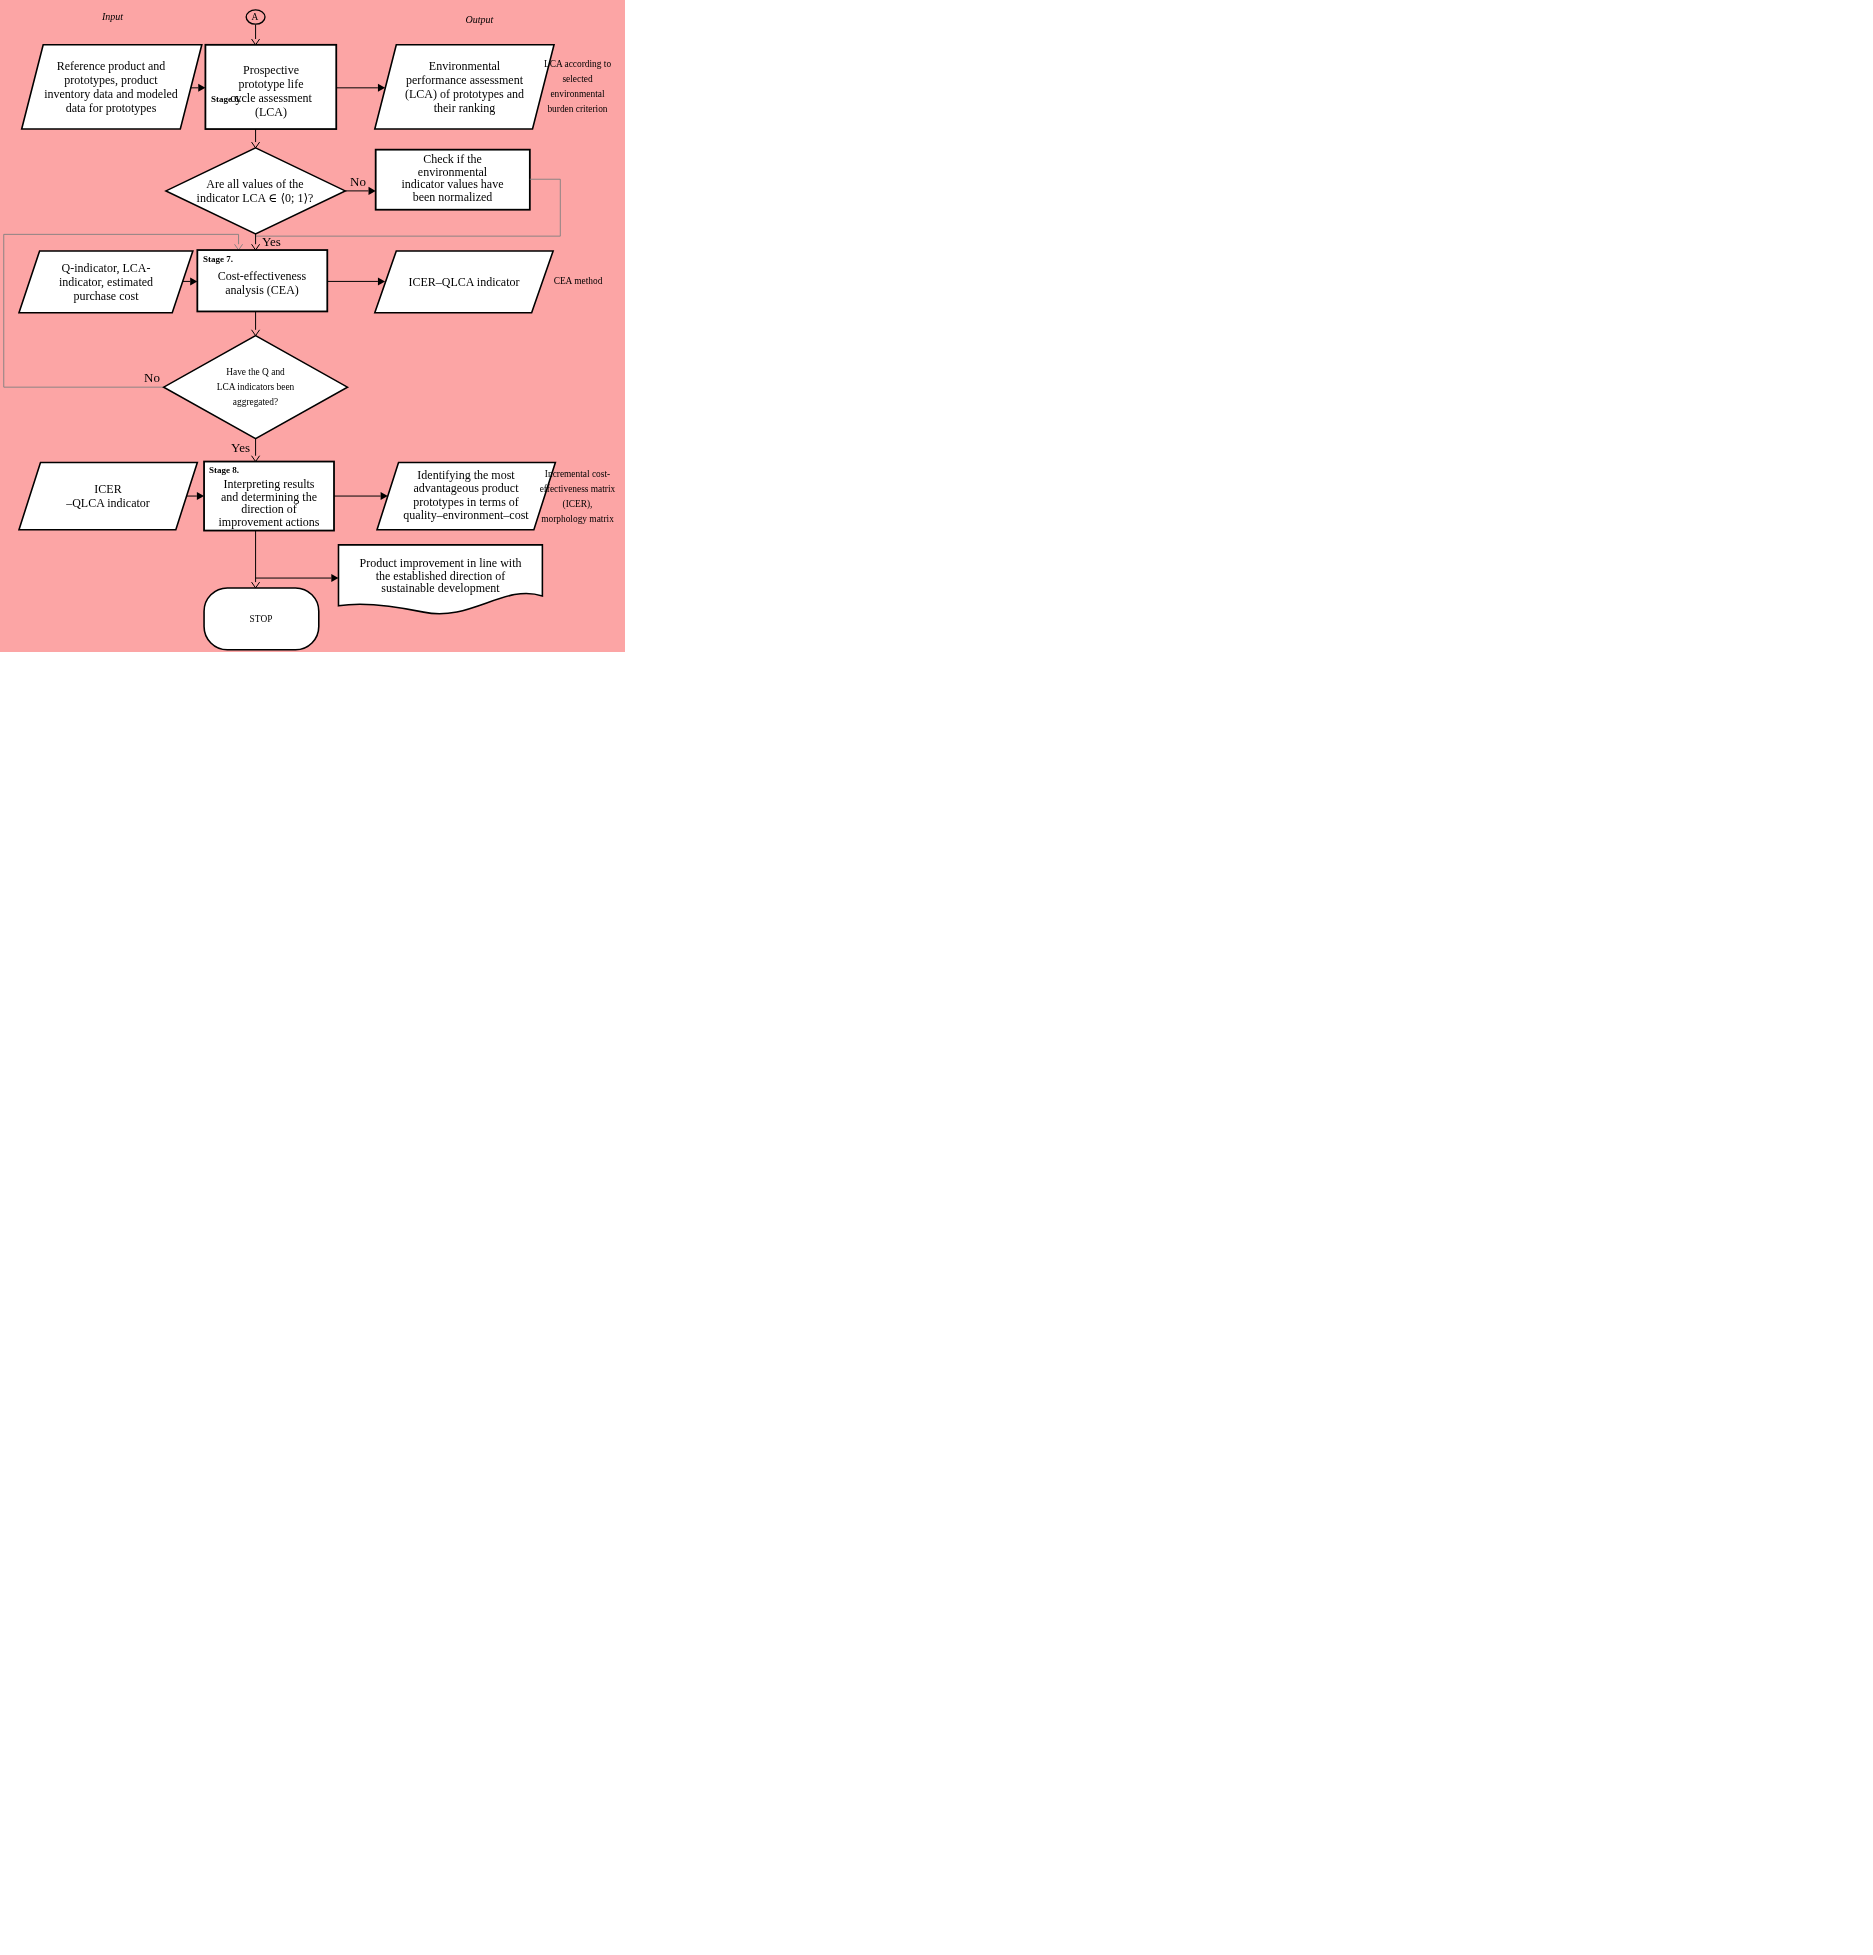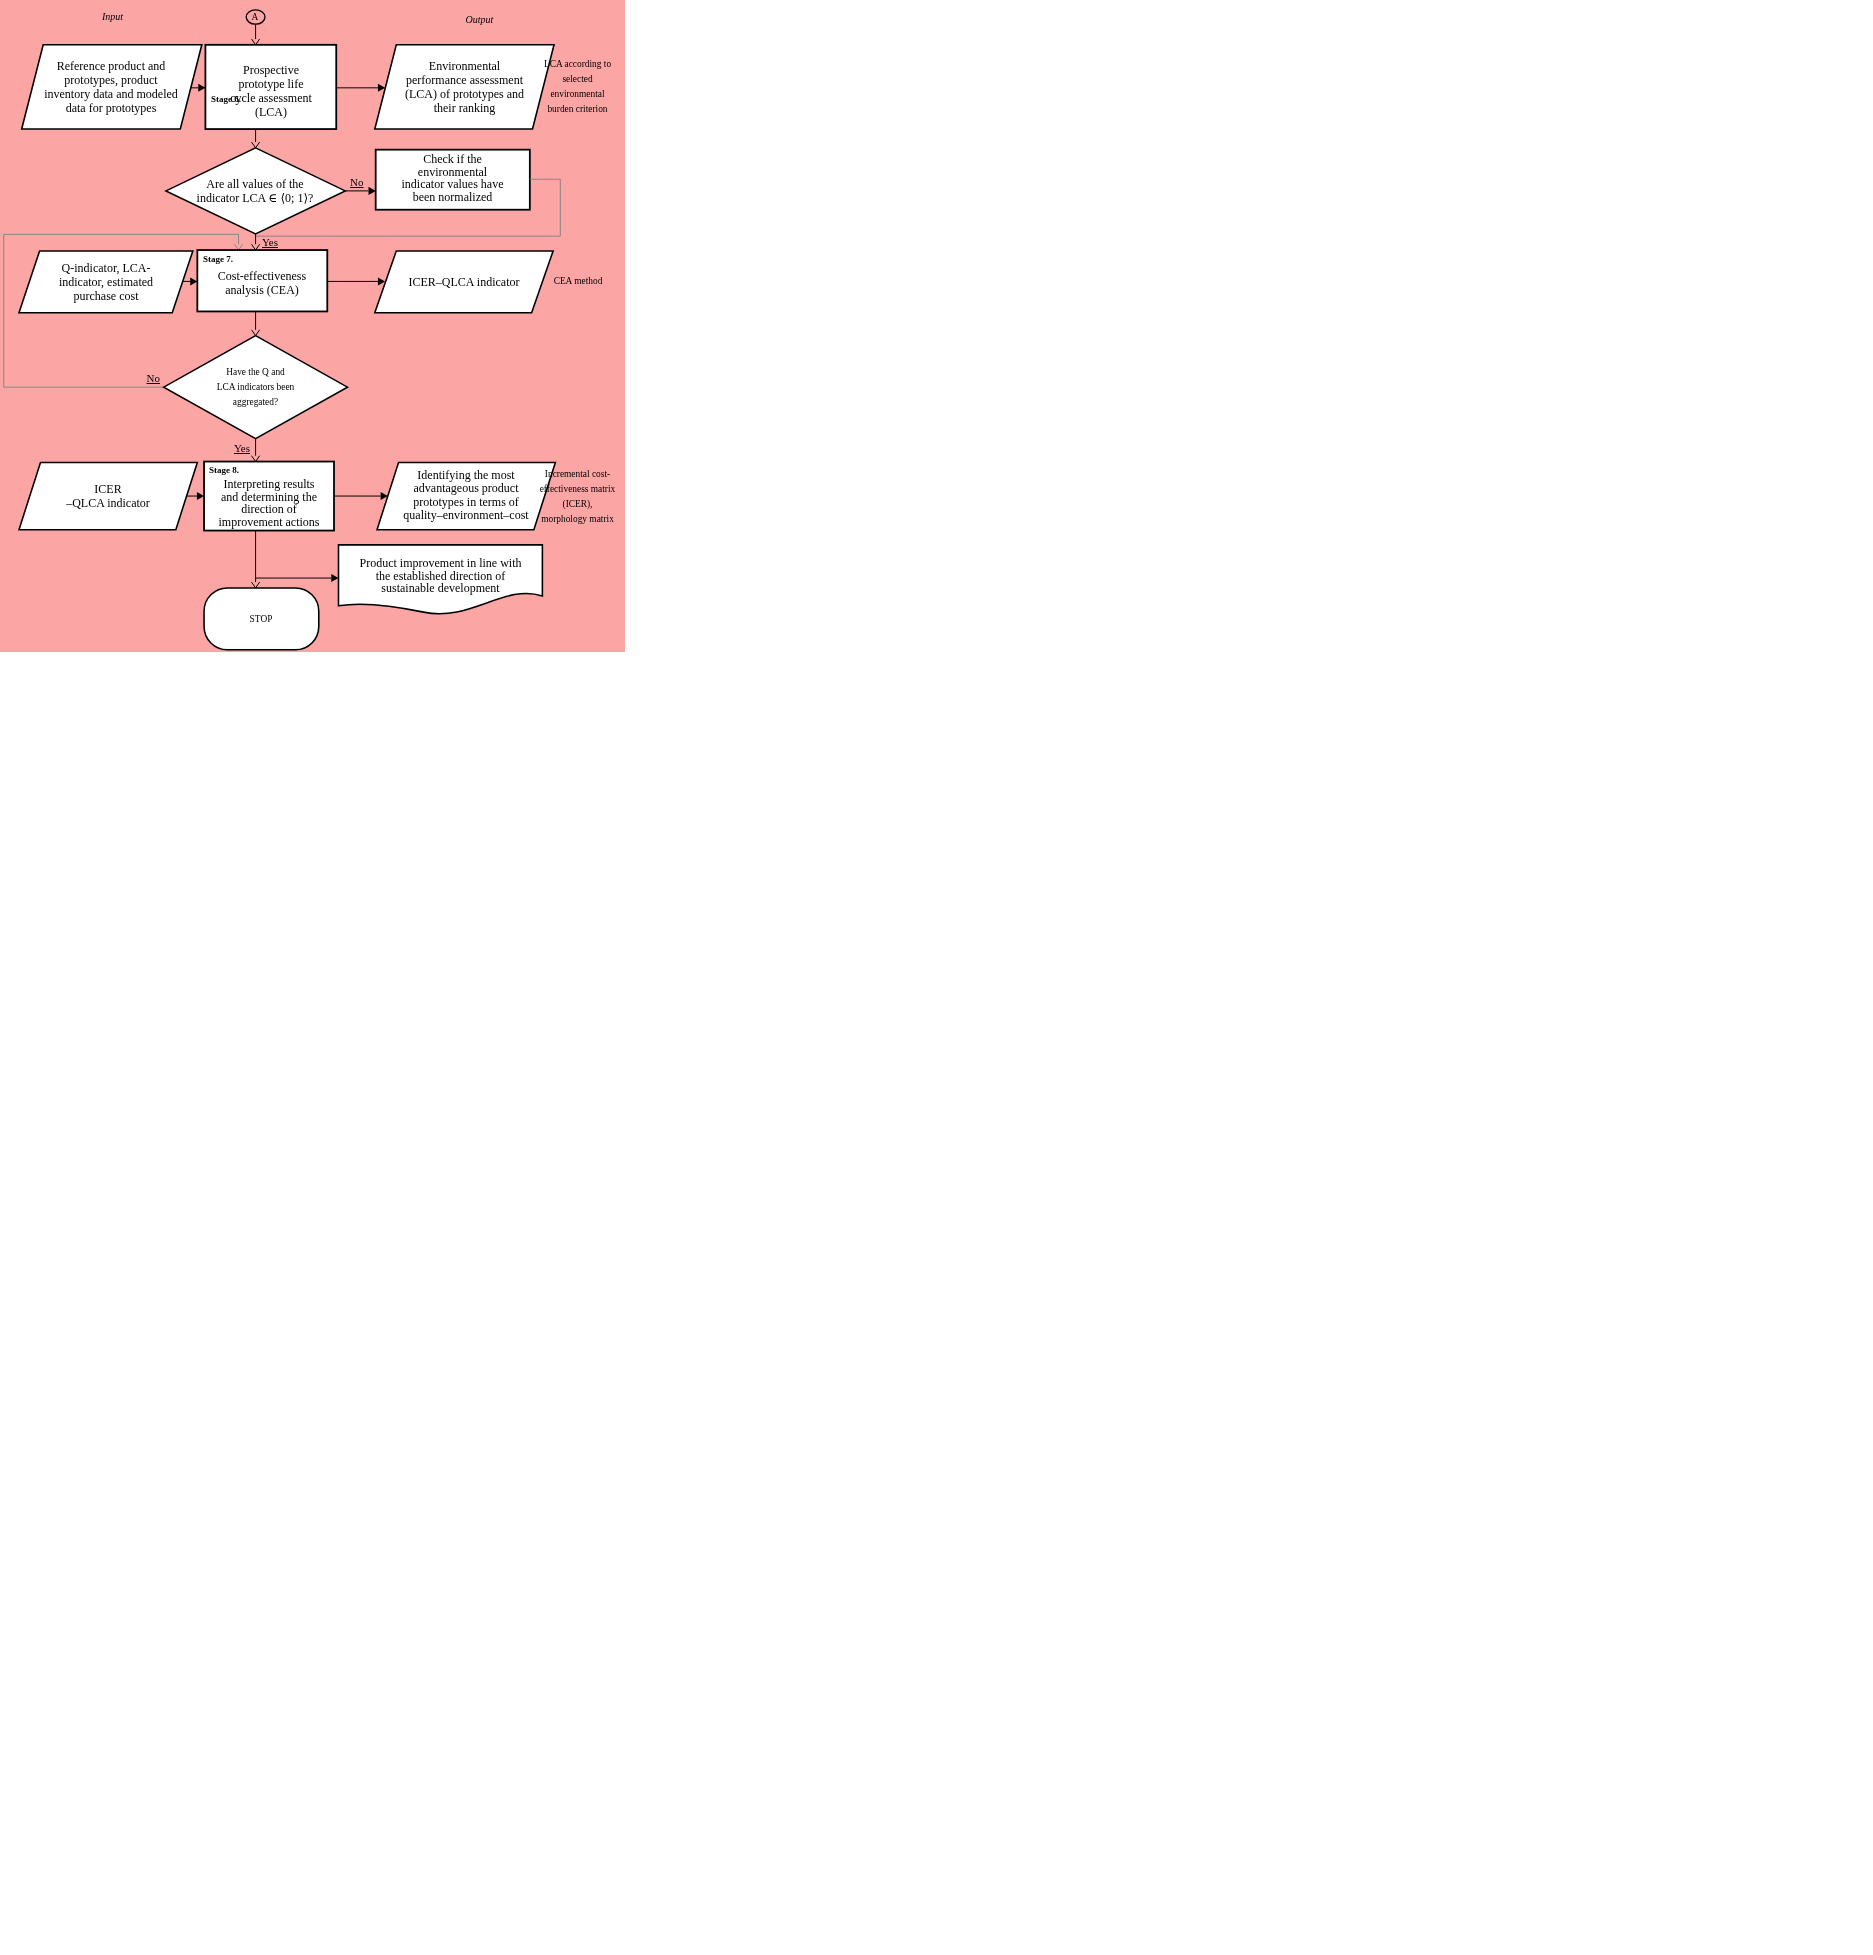--- a/index.html
+++ b/index.html
@@ -11,21 +11,21 @@
     color:#000;
     overflow:hidden;
   }
   .layer{position:absolute;left:0;top:0;}
   .tb{position:absolute;text-align:center;font-size:12px;line-height:14px;}
   .tb div{white-space:nowrap;}
   .tight{line-height:12.5px;}
   .med{line-height:13.4px;}
   .big{font-size:9.4px;line-height:15px;}
   .title{position:absolute;text-align:left;font-size:9px;line-height:10px;font-weight:700;}
-  .lbl{position:absolute;font-size:11px;line-height:10px;text-decoration:underline;}
+  .lbl{position:absolute;font-size:13px;line-height:10px;}
   .head-label{position:absolute;font-size:10px;line-height:10.8px;font-style:italic;text-align:center;}
   .conn{position:absolute;font-size:9.4px;line-height:10px;text-align:center;}
 </style>
 </head>
 <body>
 
 <div class="canvas">
 
   <svg class="layer" width="625" height="652" viewBox="0 0 1394 1455">
 

